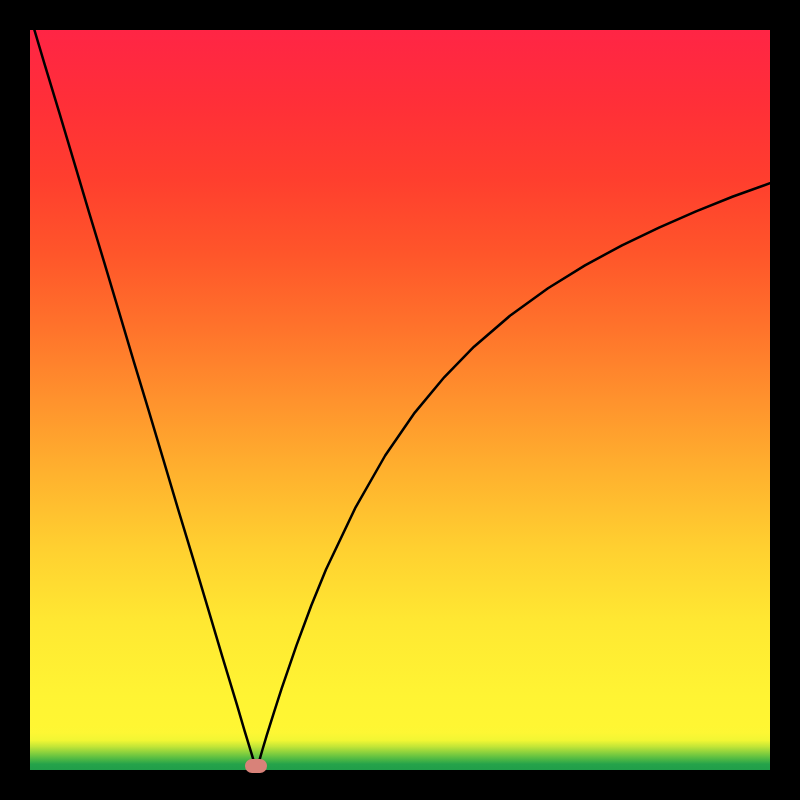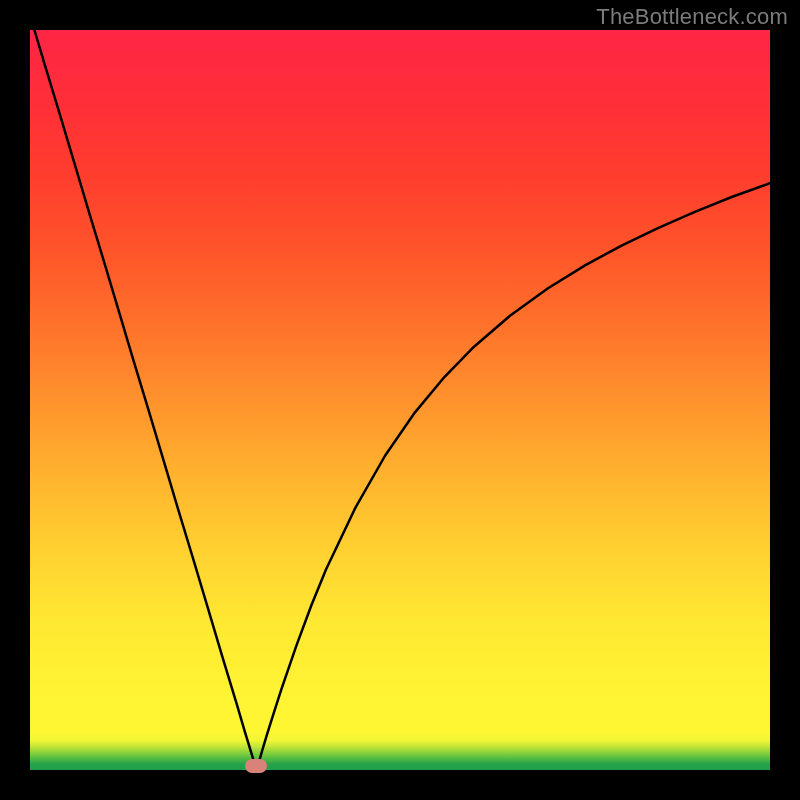--- a/index.html
+++ b/index.html
@@ -71,14 +71,13 @@
 </head>
 <body>
 
 <div class="frame">
   <div class="plot-area">
     <svg viewBox="0 0 740 740" preserveAspectRatio="none">
       <path id="curve-path" d="M0.00 -14.80 L14.80 34.78 L29.60 83.62 L44.40 133.20 L59.20 182.78 L74.00 231.62 L88.80 281.20 L103.60 330.78 L118.40 379.62 L133.20 429.20 L148.00 478.78 L162.80 527.62 L177.60 577.20 L192.40 626.78 L207.20 675.62 L214.60 700.78 L222.00 725.20 L224.22 732.60 L226.44 736.30 L229.40 730.38 L232.36 720.02 L236.80 705.22 L244.20 681.54 L251.60 658.60 L266.40 615.68 L281.20 575.72 L296.00 539.46 L325.60 477.30 L355.20 425.50 L384.80 382.58 L414.40 347.06 L444.00 316.72 L481.00 284.90 L518.00 258.26 L555.00 235.32 L592.00 215.34 L629.00 197.58 L666.00 181.30 L703.00 166.50 L740.00 153.18 " fill="none" stroke="#000" stroke-width="2.5" stroke-linejoin="round" stroke-linecap="round"></path>
     </svg>
     <div id="marker" class="marker" style="left: 215.44px; top: 729.3px;"></div>
   </div>
-  <div class="watermark">TheBottleneck.com</div>
 </div>
 
 </body></html>

